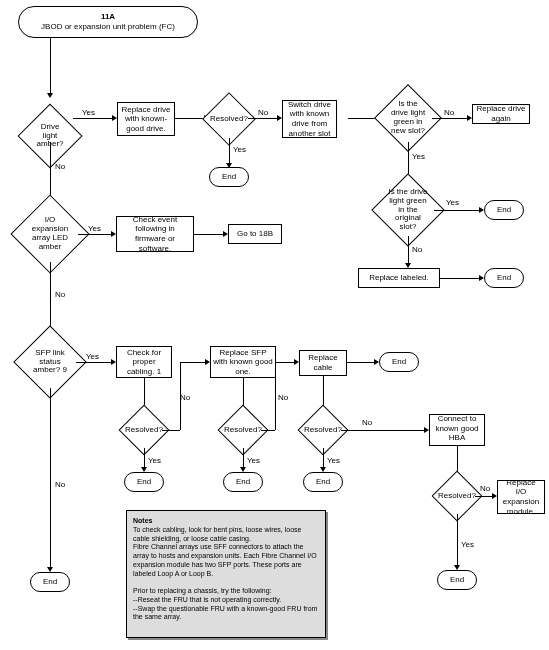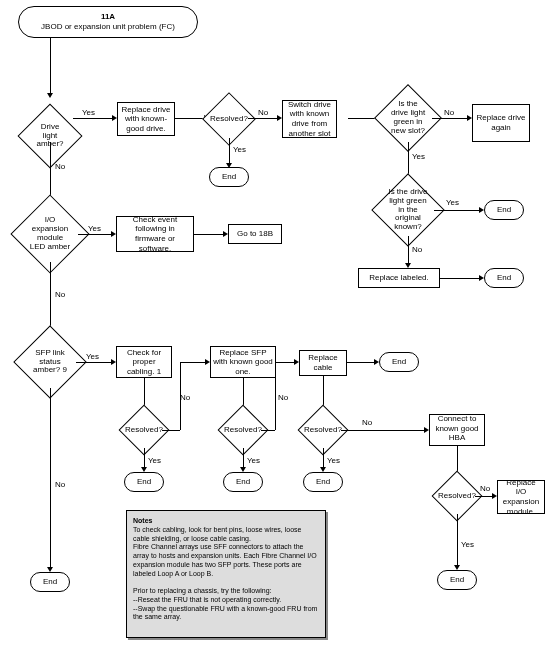--- a/index.html
+++ b/index.html
@@ -139,30 +139,30 @@
 <div class="arrow-right" style="left:377px;top:115px;"></div>
 
 <div class="diamond" style="left:384px;top:94px;width:48px;height:48px;">
   <div class="diamond-shape"></div>
   <div class="diamond-label">Is the drive light green in new slot?</div>
 </div>
 
 <span class="label" style="left:444px;top:108px;">No</span>
 <div class="line h" style="left:432px;top:118px;width:36px;"></div>
 <div class="arrow-right" style="left:467px;top:115px;"></div>
-<div class="box" style="left:472px;top:104px;width:58px;height:38px;">
+<div class="box" style="left:472px;top:104px;width:58px;height:20px;">
   <span>Replace drive again</span>
 </div>
 
 <span class="label" style="left:412px;top:152px;">Yes</span>
 <div class="line v" style="left:408px;top:142px;height:38px;"></div>
 <div class="arrow-down" style="left:405px;top:179px;"></div>
 <div class="diamond" style="left:382px;top:184px;width:52px;height:52px;">
   <div class="diamond-shape"></div>
-  <div class="diamond-label">Is the drive light green in the original known?</div>
+  <div class="diamond-label">Is the drive light green in the original slot?</div>
 </div>
 
 <span class="label" style="left:446px;top:198px;">Yes</span>
 <div class="line h" style="left:434px;top:210px;width:46px;"></div>
 <div class="arrow-right" style="left:479px;top:207px;"></div>
 <div class="box terminator" style="left:484px;top:200px;width:40px;height:20px;">
   <span>End</span>
 </div>
 
 <span class="label" style="left:412px;top:245px;">No</span>
@@ -178,21 +178,21 @@
 <div class="box terminator" style="left:484px;top:268px;width:40px;height:20px;">
   <span>End</span>
 </div>
 
 <span class="label" style="left:55px;top:162px;">No</span>
 <div class="line v" style="left:50px;top:142px;height:60px;"></div>
 <div class="arrow-down" style="left:47px;top:201px;"></div>
 
 <div class="diamond" style="left:22px;top:206px;width:56px;height:56px;">
   <div class="diamond-shape"></div>
-  <div class="diamond-label">I/O expansion module LED amber</div>
+  <div class="diamond-label">I/O expansion array LED amber</div>
 </div>
 
 <span class="label" style="left:88px;top:224px;">Yes</span>
 <div class="line h" style="left:78px;top:234px;width:34px;"></div>
 <div class="arrow-right" style="left:111px;top:231px;"></div>
 <div class="box" style="left:116px;top:216px;width:78px;height:36px;">
   <span>Check event following in firmware or software.</span>
 </div>
 <div class="line h" style="left:194px;top:234px;width:30px;"></div>
 <div class="arrow-right" style="left:223px;top:231px;"></div>

